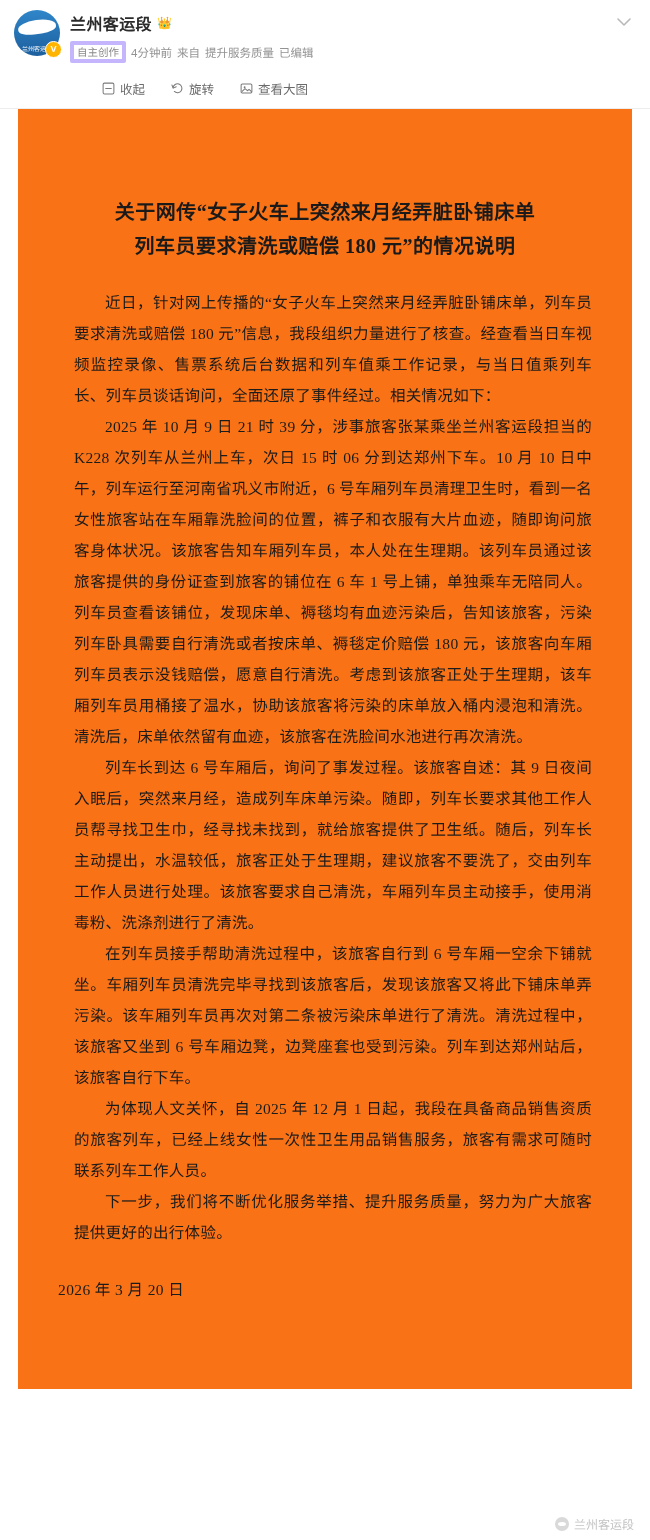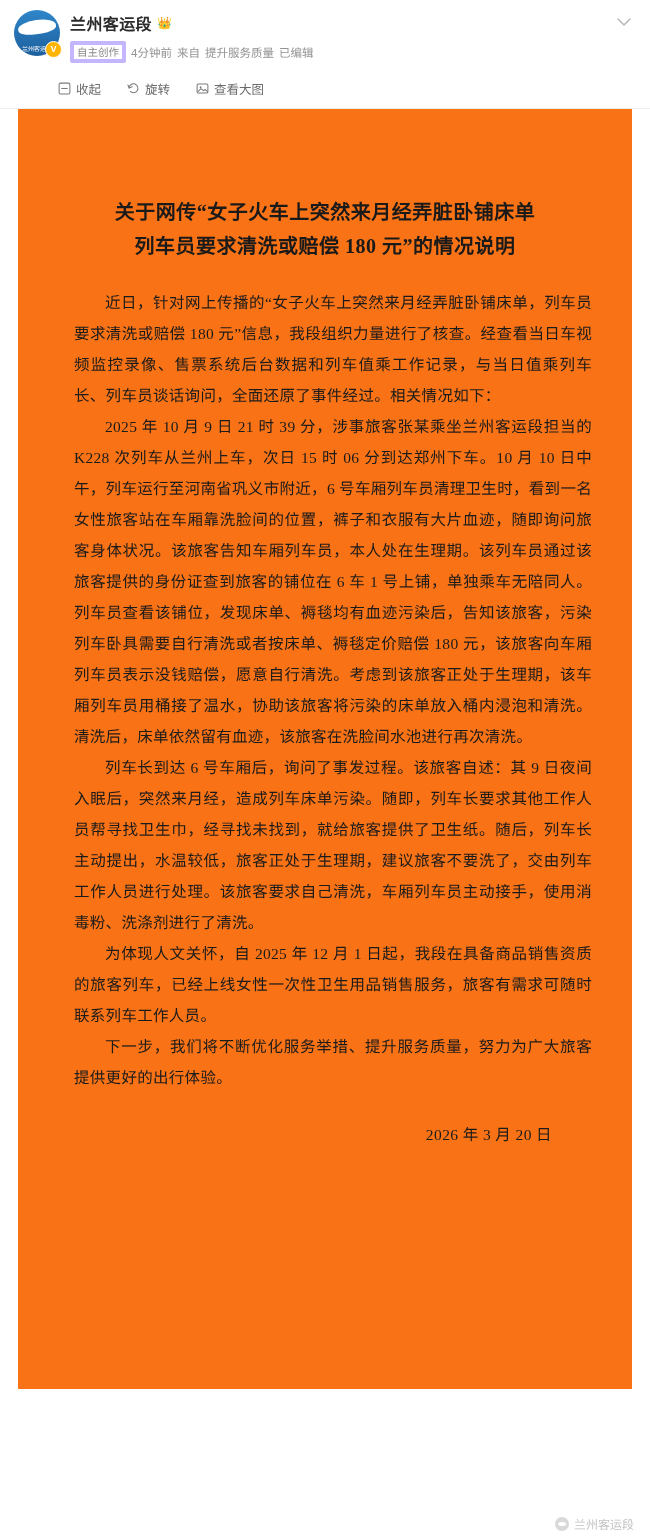--- a/index.html
+++ b/index.html
@@ -131,21 +131,21 @@
     height: 20px;
     color: #b9b9b9;
     cursor: pointer;
   }
 
   
   .tool-row {
     display: flex;
     align-items: center;
     gap: 26px;
-    padding: 10px 0 10px 58px;
+    padding: 10px 0 10px 102px;
     font-size: 12.5px;
     color: #6b6b6b;
   }
   .tool-item {
     display: inline-flex;
     align-items: center;
     gap: 5px;
     cursor: pointer;
     color: #6b6b6b;
   }
@@ -185,21 +185,21 @@
     margin: 0 0 0 16px;
     text-indent: 2em;
     text-align: justify;
     letter-spacing: 0.3px;
   }
   .doc-date {
     font-family: "Liberation Serif", serif;
     font-size: 15.5px;
     line-height: 31px;
     color: #1b1b1b;
-    text-align: right;
+    text-align: left;
     padding-right: 40px;
     margin-top: 26px;
     letter-spacing: 0.4px;
   }
 
   
   .watermark {
     position: absolute;
     right: 16px;
     bottom: 8px;
@@ -297,20 +297,21 @@
 
     <div class="doc-title">
       <div>关于网传“女子火车上突然来月经弄脏卧铺床单</div>
       <div>列车员要求清洗或赔偿 180 元”的情况说明</div>
     </div>
 
     <div class="doc-body">
       <p>近日，针对网上传播的“女子火车上突然来月经弄脏卧铺床单，列车员要求清洗或赔偿 180 元”信息，我段组织力量进行了核查。经查看当日车视频监控录像、售票系统后台数据和列车值乘工作记录，与当日值乘列车长、列车员谈话询问，全面还原了事件经过。相关情况如下：</p>
       <p>2025 年 10 月 9 日 21 时 39 分，涉事旅客张某乘坐兰州客运段担当的 K228 次列车从兰州上车，次日 15 时 06 分到达郑州下车。10 月 10 日中午，列车运行至河南省巩义市附近，6 号车厢列车员清理卫生时，看到一名女性旅客站在车厢靠洗脸间的位置，裤子和衣服有大片血迹，随即询问旅客身体状况。该旅客告知车厢列车员，本人处在生理期。该列车员通过该旅客提供的身份证查到旅客的铺位在 6 车 1 号上铺，单独乘车无陪同人。列车员查看该铺位，发现床单、褥毯均有血迹污染后，告知该旅客，污染列车卧具需要自行清洗或者按床单、褥毯定价赔偿 180 元，该旅客向车厢列车员表示没钱赔偿，愿意自行清洗。考虑到该旅客正处于生理期，该车厢列车员用桶接了温水，协助该旅客将污染的床单放入桶内浸泡和清洗。清洗后，床单依然留有血迹，该旅客在洗脸间水池进行再次清洗。</p>
       <p>列车长到达 6 号车厢后，询问了事发过程。该旅客自述：其 9 日夜间入眠后，突然来月经，造成列车床单污染。随即，列车长要求其他工作人员帮寻找卫生巾，经寻找未找到，就给旅客提供了卫生纸。随后，列车长主动提出，水温较低，旅客正处于生理期，建议旅客不要洗了，交由列车工作人员进行处理。该旅客要求自己清洗，车厢列车员主动接手，使用消毒粉、洗涤剂进行了清洗。</p>
+      <p>在列车员接手帮助清洗过程中，该旅客自行到 6 号车厢一空余下铺就坐。车厢列车员清洗完毕寻找到该旅客后，发现该旅客又将此下铺床单弄污染。该车厢列车员再次对第二条被污染床单进行了清洗。清洗过程中，该旅客又坐到 6 号车厢边凳，边凳座套也受到污染。列车到达郑州站后，该旅客自行下车。</p>
       <p>为体现人文关怀，自 2025 年 12 月 1 日起，我段在具备商品销售资质的旅客列车，已经上线女性一次性卫生用品销售服务，旅客有需求可随时联系列车工作人员。</p>
       <p>下一步，我们将不断优化服务举措、提升服务质量，努力为广大旅客提供更好的出行体验。</p>
     </div>
 
     <div class="doc-date">2026 年 3 月 20 日</div>
   </div>
 
   <div class="watermark">
     <span class="wm-logo"></span>
     <span>兰州客运段</span>

